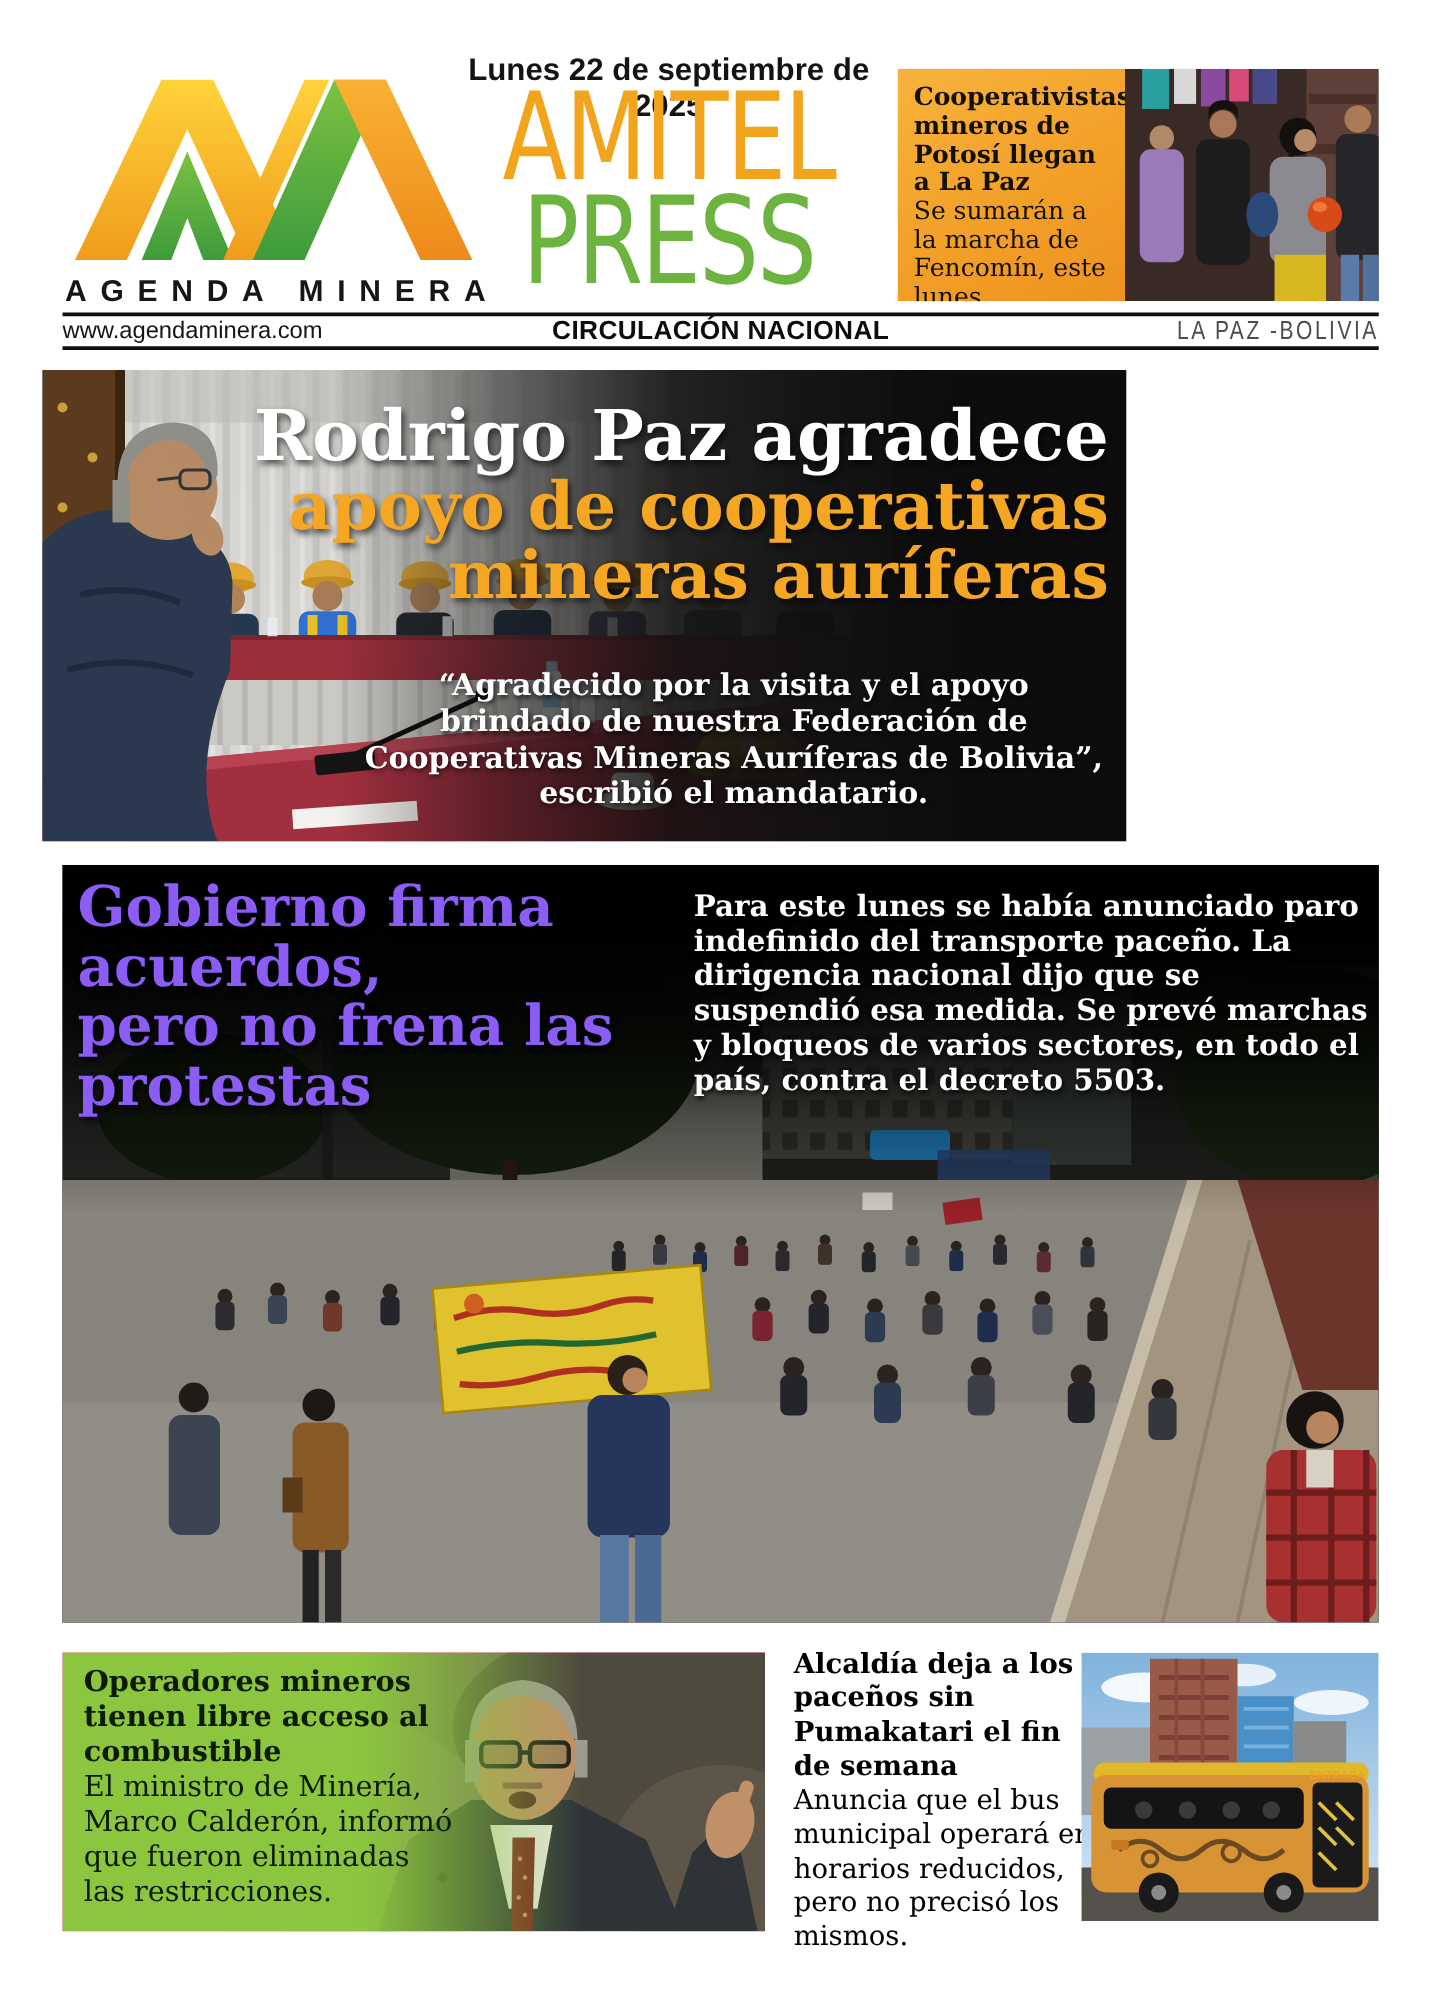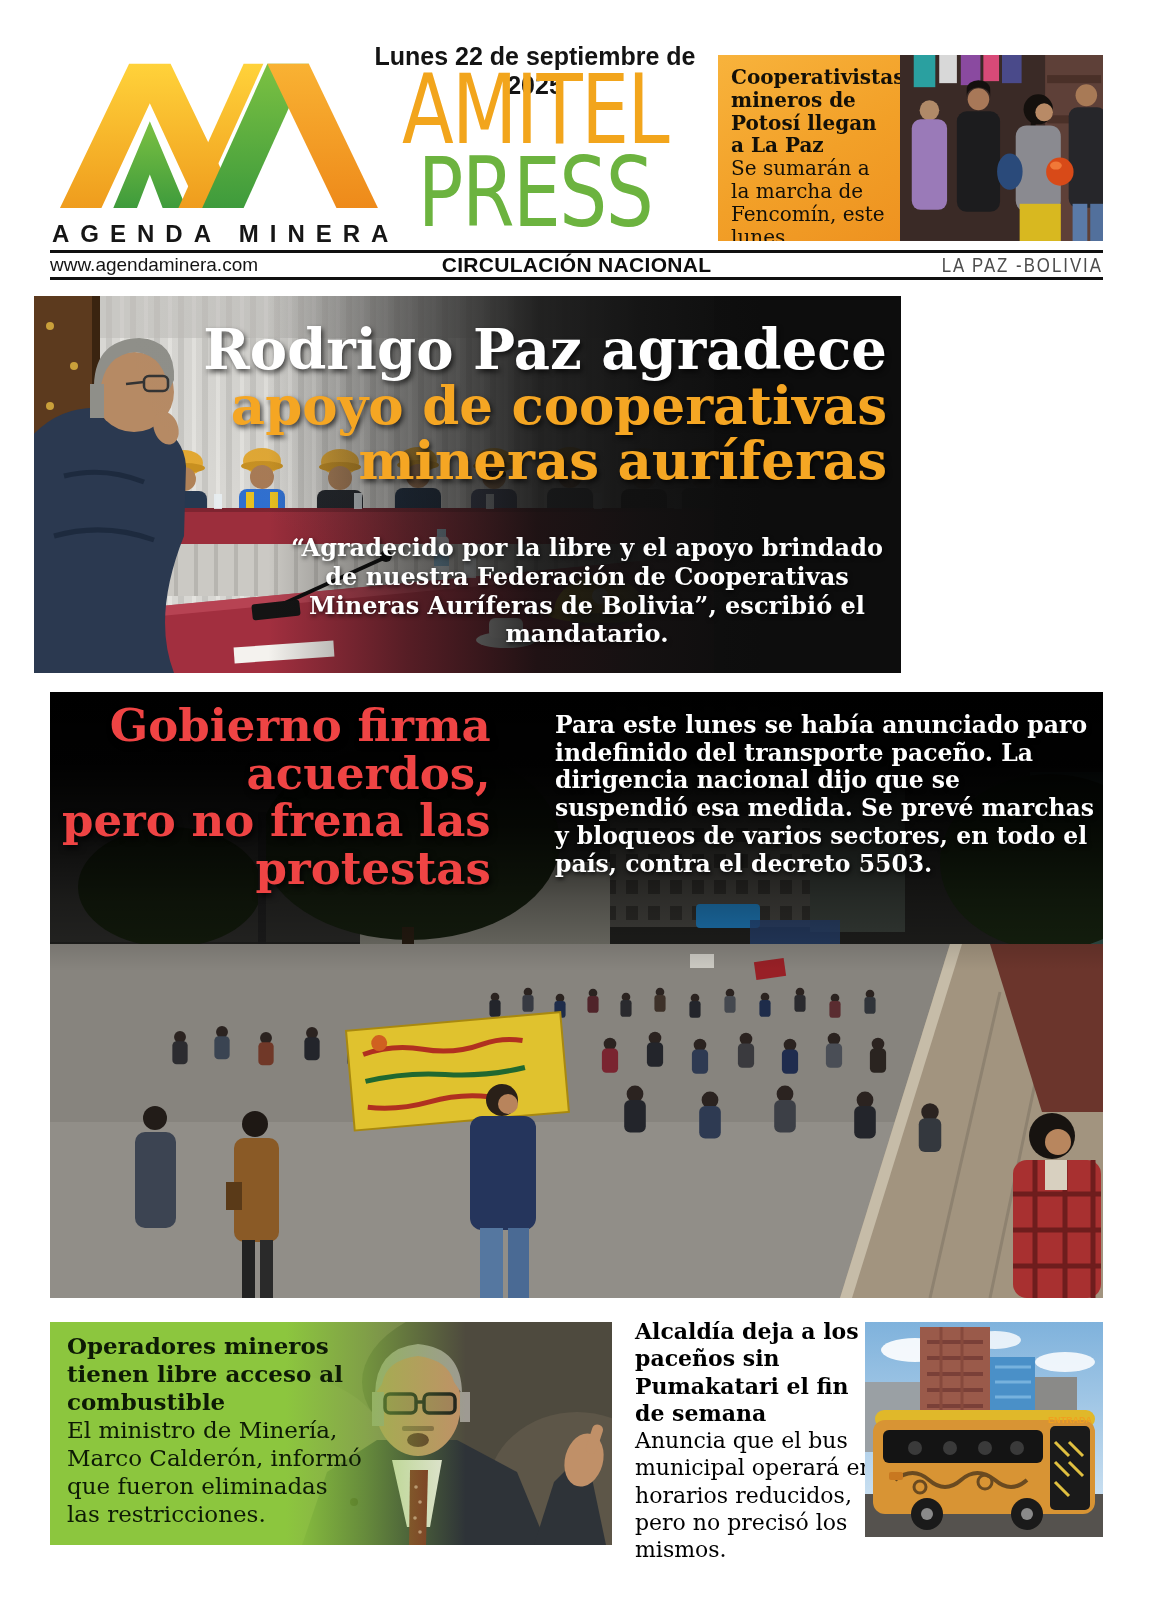--- a/index.html
+++ b/index.html
@@ -56,22 +56,22 @@
            font-family:"DejaVu Serif",serif;font-weight:bold;font-size:24px;line-height:1.2;
            color:#fff;text-shadow:1px 2px 4px rgba(0,0,0,.7);}
 
   
   .story-2{position:absolute;left:50px;top:692px;width:1053px;height:606px;background:#000;
            overflow:hidden;}
   .story-2 .photo{position:absolute;inset:0;width:1053px;height:606px;}
   .fade-top{position:absolute;inset:0;
       background:linear-gradient(180deg,#000 0%,rgba(0,0,0,.96) 12%,rgba(0,0,0,.75) 22%,rgba(0,0,0,.3) 34%,rgba(0,0,0,0) 46%);}
   .headline2{position:absolute;left:12px;top:10px;font-family:"DejaVu Serif",serif;
-             font-weight:bold;font-size:45px;line-height:1.06;color:#ef4444;
-             text-shadow:2px 3px 6px rgba(0,0,0,.85);text-align:right;}
+             font-weight:bold;font-size:45px;line-height:1.06;color:#8b5cf6;
+             text-shadow:2px 3px 6px rgba(0,0,0,.85);}
   .headline2 span{display:block;white-space:nowrap;}
   .lede2{position:absolute;left:505px;top:20px;width:545px;font-family:"DejaVu Serif",serif;
          font-weight:bold;font-size:23.5px;line-height:1.18;color:#fff;
          text-shadow:1px 2px 4px rgba(0,0,0,.85);}
 
   
   .bottom-row{position:absolute;left:50px;top:1322px;width:1053px;height:223px;}
   .box-fuel{position:absolute;left:0;top:0;width:562px;height:223px;overflow:hidden;background:#ec4899;}
   .box-fuel .photo{position:absolute;right:0;top:0;width:430px;height:223px;}
   .green-overlay{position:absolute;inset:0;
@@ -282,21 +282,21 @@
       <path d="M92,88 L110,86" stroke="#333" stroke-width="2.5"></path>
       <ellipse cx="132" cy="132" rx="12" ry="17" fill="#b68a64" transform="rotate(-20 132 132)"></ellipse>
     </svg>
     <div class="sheen"></div>
     <div class="fade-right"></div>
     <div class="headline">
       <span class="hl-line hl-white">Rodrigo Paz agradece</span>
       <span class="hl-line hl-orange">apoyo de cooperativas</span>
       <span class="hl-line hl-orange">mineras auríferas</span>
     </div>
-    <div class="subhead">“Agradecido por la libre y el apoyo brindado de nuestra Federación de Cooperativas Mineras Auríferas de Bolivia”, escribió el mandatario.</div>
+    <div class="subhead">“Agradecido por la visita y el apoyo brindado de nuestra Federación de Cooperativas Mineras Auríferas de Bolivia”, escribió el mandatario.</div>
   </div>
 
   <div class="story-2">
     <svg class="photo" viewBox="0 0 1053 606" preserveAspectRatio="none">
       <defs>
         <pattern id="win" width="22" height="26" patternUnits="userSpaceOnUse">
           <rect width="22" height="26" fill="#403f3b"></rect>
           <rect x="4" y="6" width="12" height="14" fill="#2c2b28"></rect>
         </pattern>
         <g id="pp">

